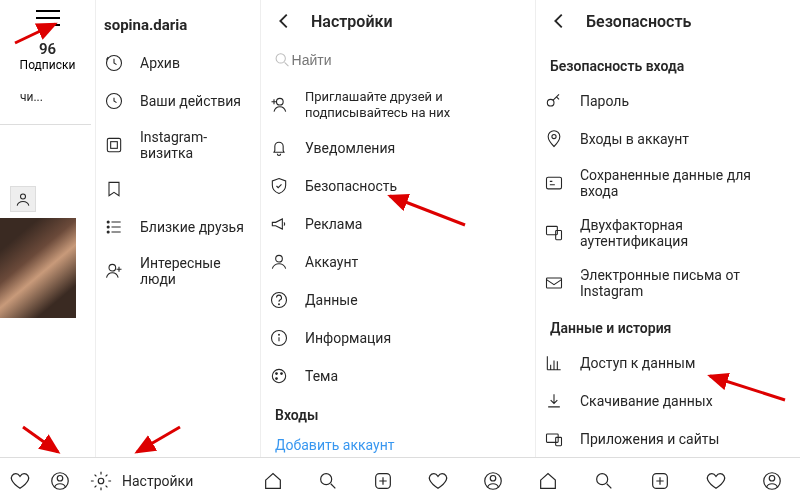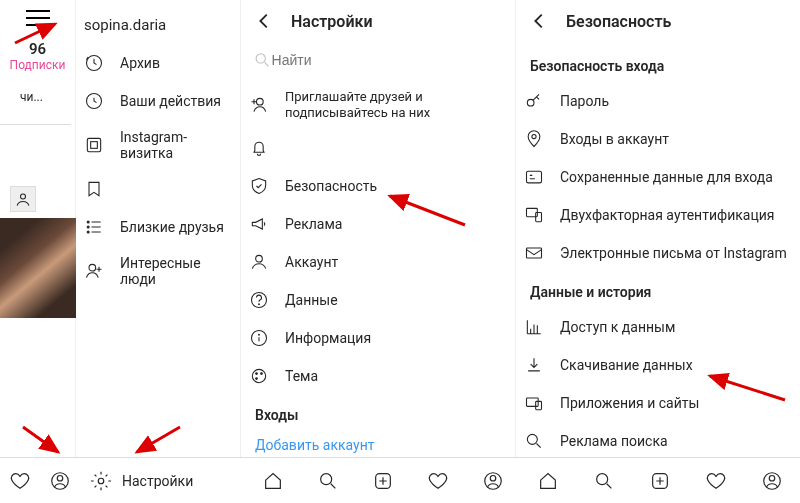--- a/index.html
+++ b/index.html
@@ -1,36 +1,36 @@
 <!DOCTYPE html>
 <html><head>
 <meta charset="utf-8">
 <style>
 * { box-sizing: border-box; margin: 0; padding: 0; }
 body { font-family: -apple-system, "Segoe UI", Roboto, Arial, sans-serif; font-size: 14px; color: #262626; background: #fff; width: 800px; height: 503px; position: relative; overflow: hidden; }
 .wrap { display: flex; width: 100%; height: 100%; }
 .pane { position: relative; border-right: 1px solid #eee; height: 100%; }
-.pane1 { width: 76px; }
+.pane1 { width: 96px; }
 .pane2 { width: 165px; padding-top: 8px; }
 .pane3 { width: 275px; }
 .pane4 { flex: 1; }
 
 .hamb { width: 24px; margin: 10px auto 14px; cursor: pointer; }
 .hamb div { height: 2px; background: #000; margin: 5px 0; }
 
 .stats { text-align: center; margin-top: 6px; }
 .st-num { font-weight: 600; font-size: 15px; }
-.st-lbl { font-size: 12px; color: #ec4899; }
+.st-lbl { font-size: 12px; color: #000000; }
 
 .cut { position: absolute; left: 16px; top: 90px; font-size: 12px; padding-left: 4px; }
 
 .gray-sq { width: 26px; height: 26px; background: #eee; border: 1px solid #ddd; color: #aaa; font-size: 12px; display: flex; align-items: center; justify-content: center; margin: 6px 6px; position: absolute; top: 180px; left: 4px; }
 .photo { position: absolute; top: 218px; left: 0; width: 76px; height: 100px; background: linear-gradient(140deg,#3a2a22 20%,#6b4a3a 40%,#c89a7a 55%,#3a2a22 80%); }
 
-.username { font-weight: 400; font-size: 15px; padding: 8px 6px 10px 8px; }
+.username { font-weight: 700; font-size: 15px; padding: 8px 6px 10px 8px; }
 .menu-item { display: flex; align-items: center; padding: 9px 8px; cursor: pointer; font-size: 14px; gap: 16px; }
 .menu-item svg { flex: 0 0 20px; }
 .menu-item span.lbl { flex: 1; }
 
 .hdr { display: flex; align-items: center; gap: 16px; padding: 10px 12px 14px; font-weight: 600; font-size: 16px; }
 .search { display: flex; align-items: center; gap: 0; padding: 4px 12px 10px; color: #bbb; font-size: 14px; }
 .search input { border: none; outline: none; color: #bbb; font-size: 14px; width: 100%; }
 
 .sec-title { font-weight: 600; font-size: 14px; padding: 12px 14px 8px; }
 .link-blue { color: #3897f0; font-size: 14px; padding: 6px 14px; cursor: pointer; }
@@ -140,20 +140,21 @@
       <svg class="ic" viewBox="0 0 24 24">
           <circle cx="13" cy="8" r="4"></circle>
           <path d="M6 20c1-4 4-6 7-6s6 2 7 6M3 8h6M6 5v6"></path>
         </svg>
       <span class="lbl" style="font-size:13px;line-height:1.2">Приглашайте друзей и подписывайтесь на них</span>
     </div>
     <div class="menu-item">
       <svg class="ic" viewBox="0 0 24 24">
           <path d="M6 17h12l-1-2v-5a5 5 0 0 0-10 0v5zM10 19a2 2 0 0 0 4 0"></path>
         </svg>
+      <span class="lbl">Уведомления</span>
     </div>
     <div class="menu-item">
       <svg class="ic" viewBox="0 0 24 24">
           <path d="M12 3l8 3v5c0 5-3 8-8 10-5-2-8-5-8-10V6z"></path>
           <path d="M9 12l2 2 4-4"></path>
         </svg>
       <span class="lbl">Безопасность</span>
     </div>
     <div class="menu-item">
       <svg class="ic" viewBox="0 0 24 24">

